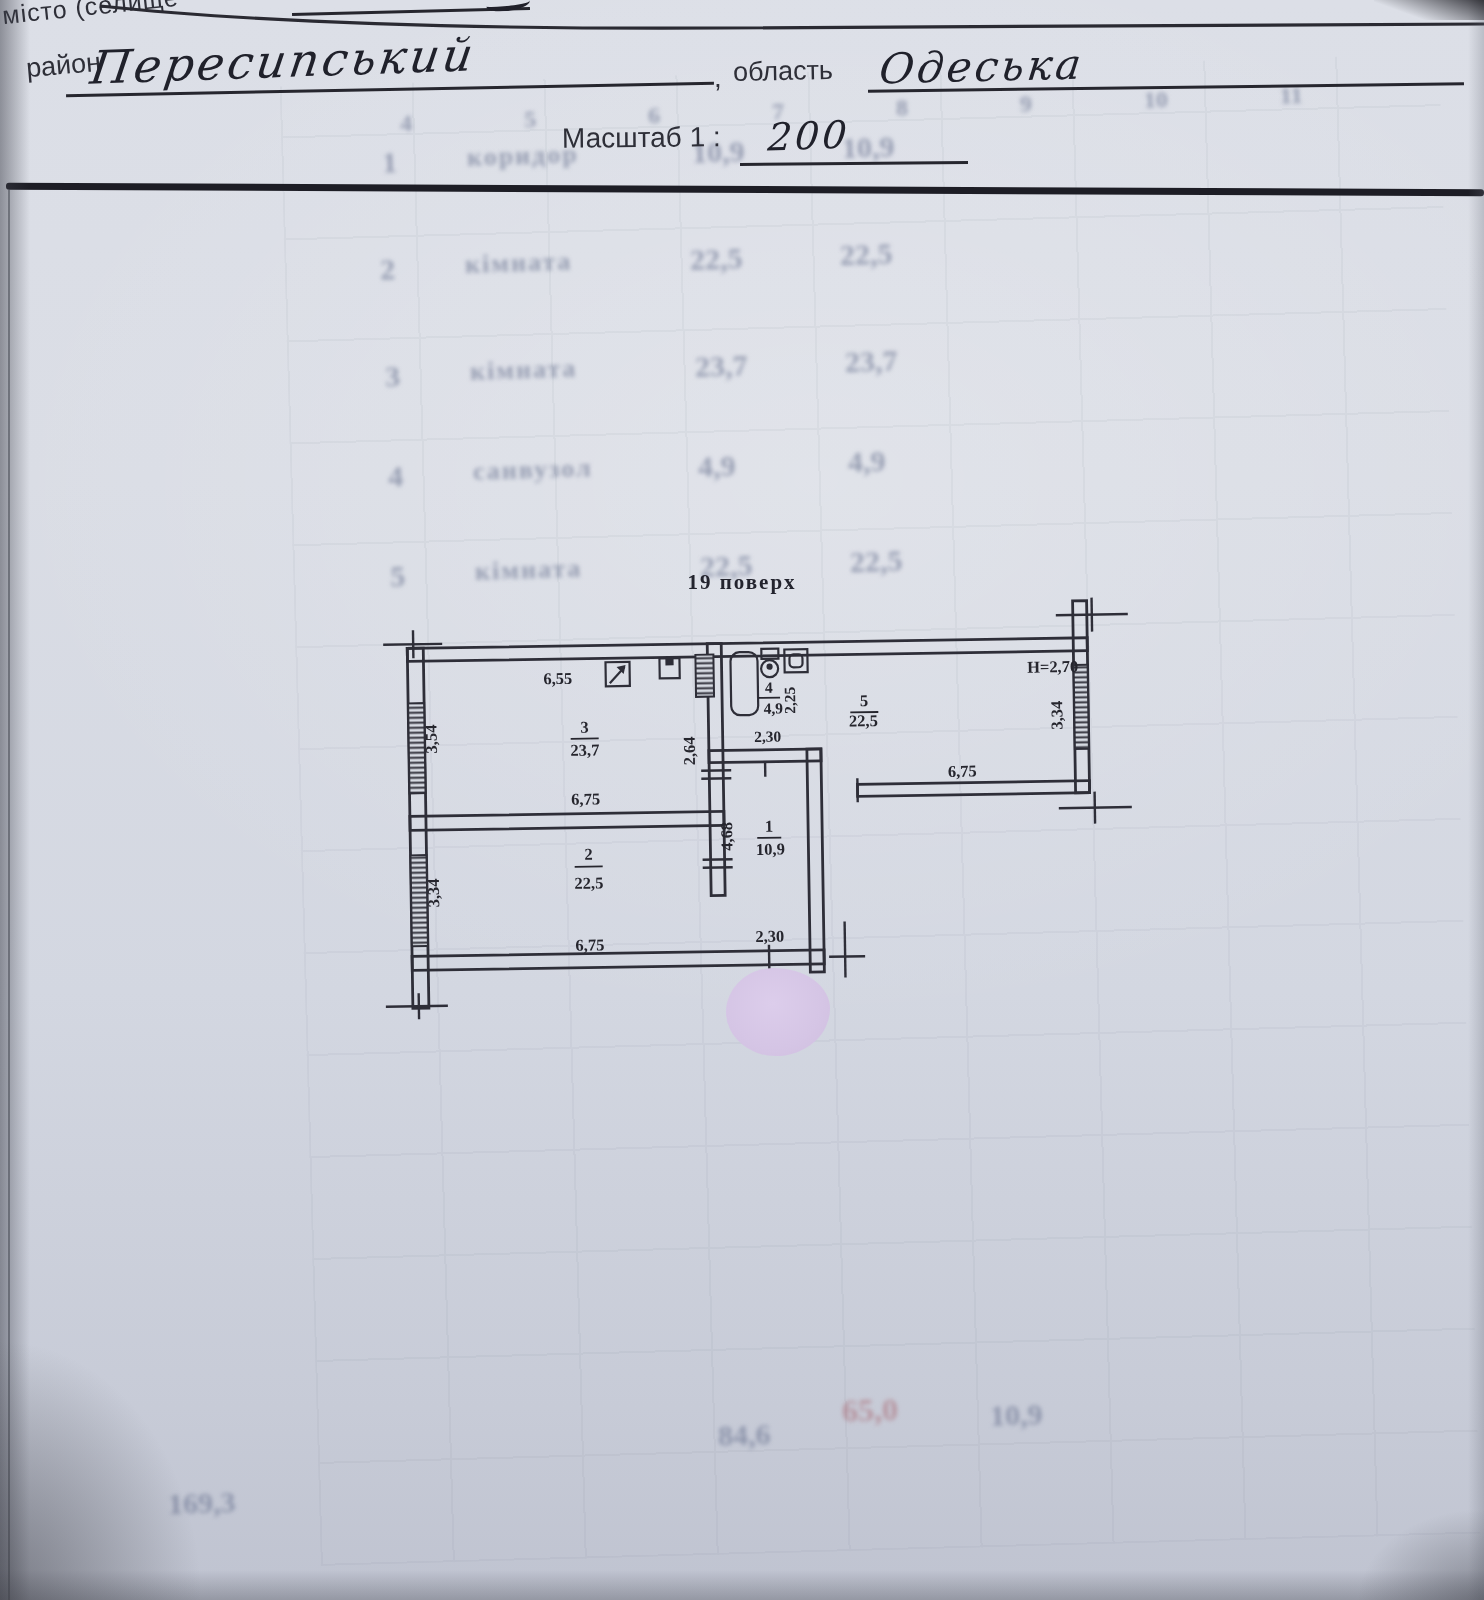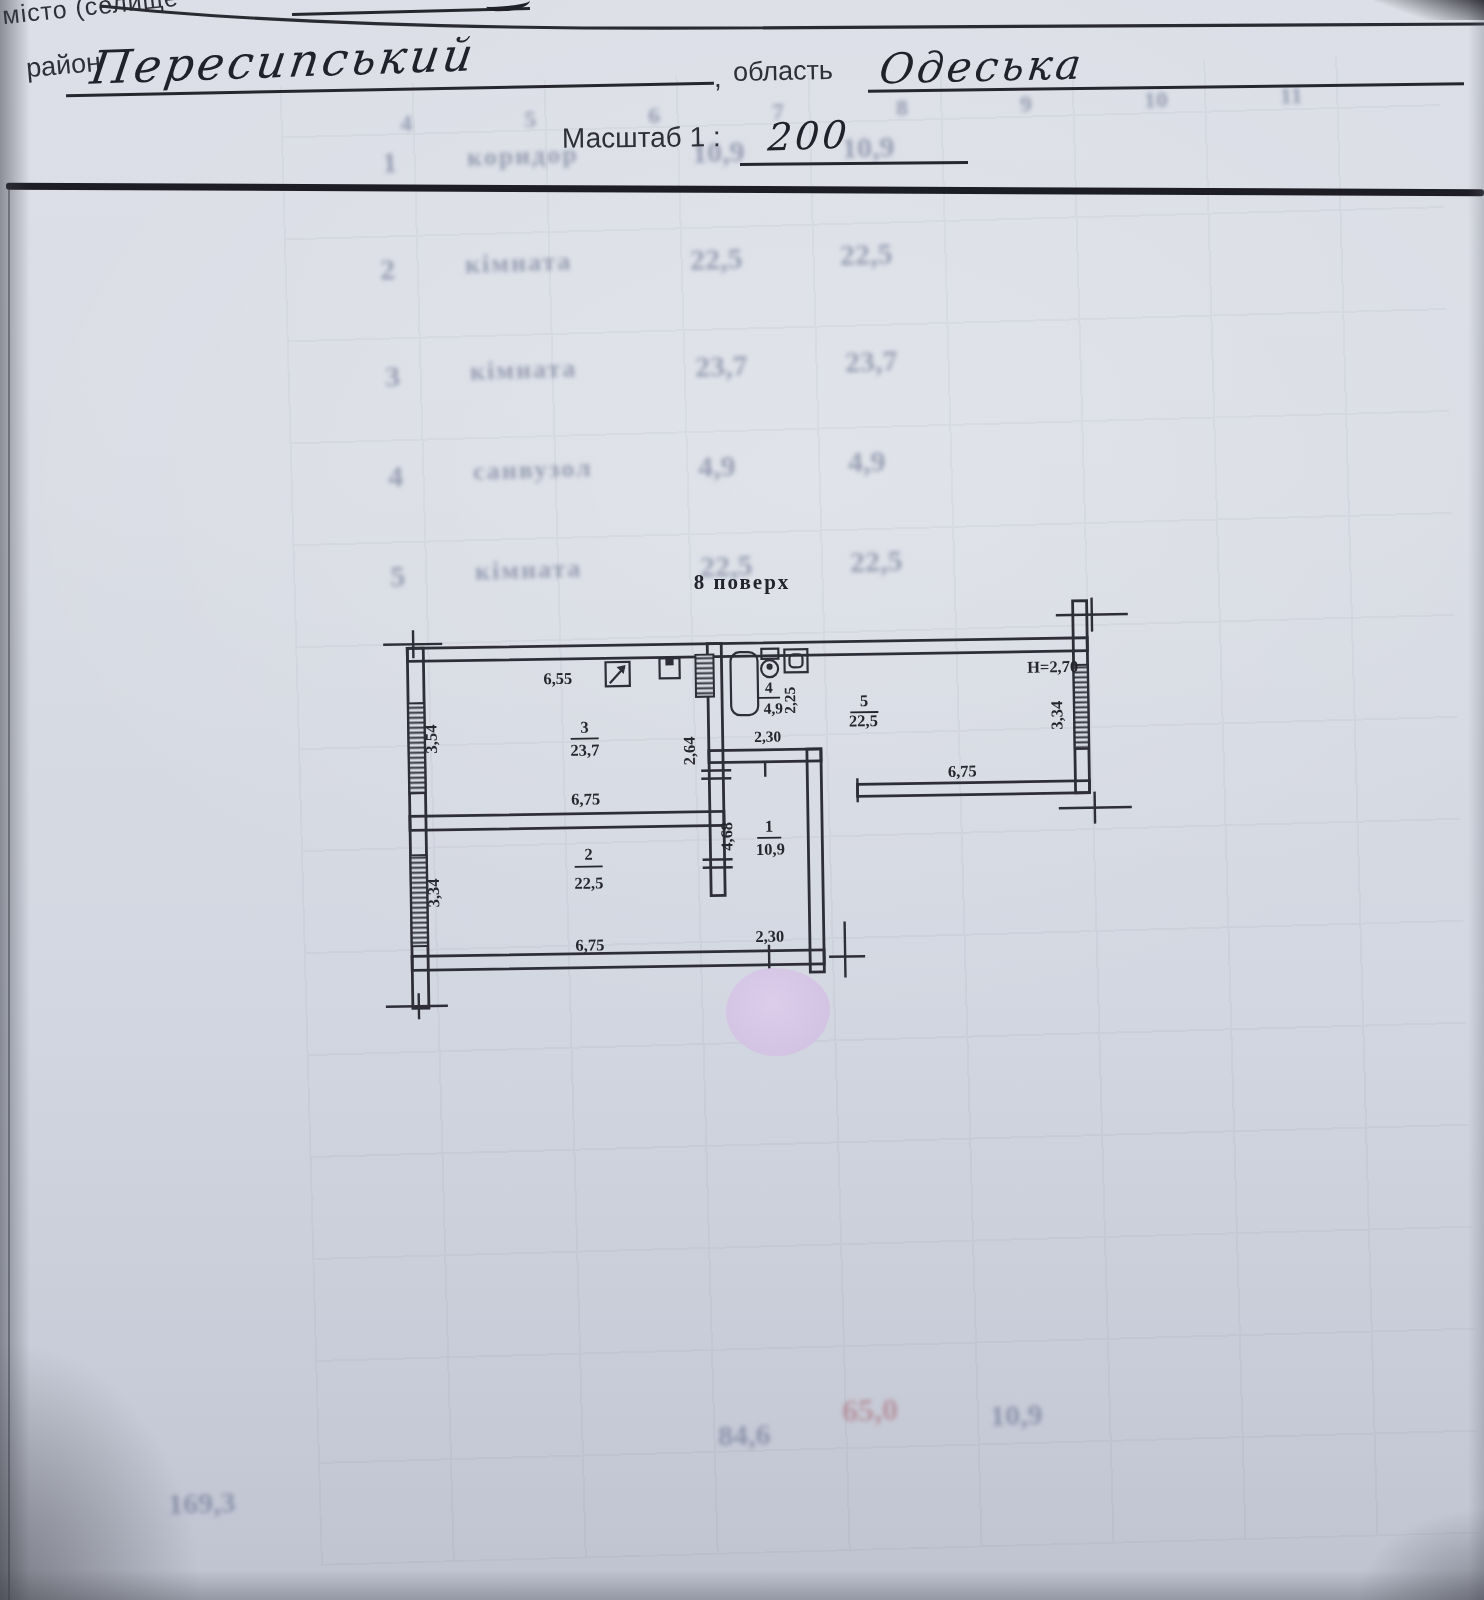--- a/index.html
+++ b/index.html
@@ -140,21 +140,21 @@
   <div class="comma">,</div>
   <div class="row-label lbl-region">область</div>
   <div class="handwriting hw-region">Одеська</div>
   <div class="uline ul-region"></div>
 
   <div class="row-label lbl-scale">Масштаб 1 :</div>
   <div class="handwriting hw-scale">200</div>
   <div class="uline ul-scale"></div>
   <div class="thick-rule"></div>
 
-  <div class="plan-title">8 поверх</div>
+  <div class="plan-title">19 поверх</div>
 
   <div class="plan-wrap">
   <svg width="772" height="482" viewBox="0 0 772 482">
     <defs>
       <pattern id="hatch" width="6" height="5" patternUnits="userSpaceOnUse">
         <rect width="6" height="5" fill="#d6dae2"></rect>
         <line x1="0" y1="2.5" x2="6" y2="2.5" stroke="#32323c" stroke-width="2"></line>
       </pattern>
     </defs>
     <g stroke="#2e2e38" stroke-width="2.8" fill="none">

